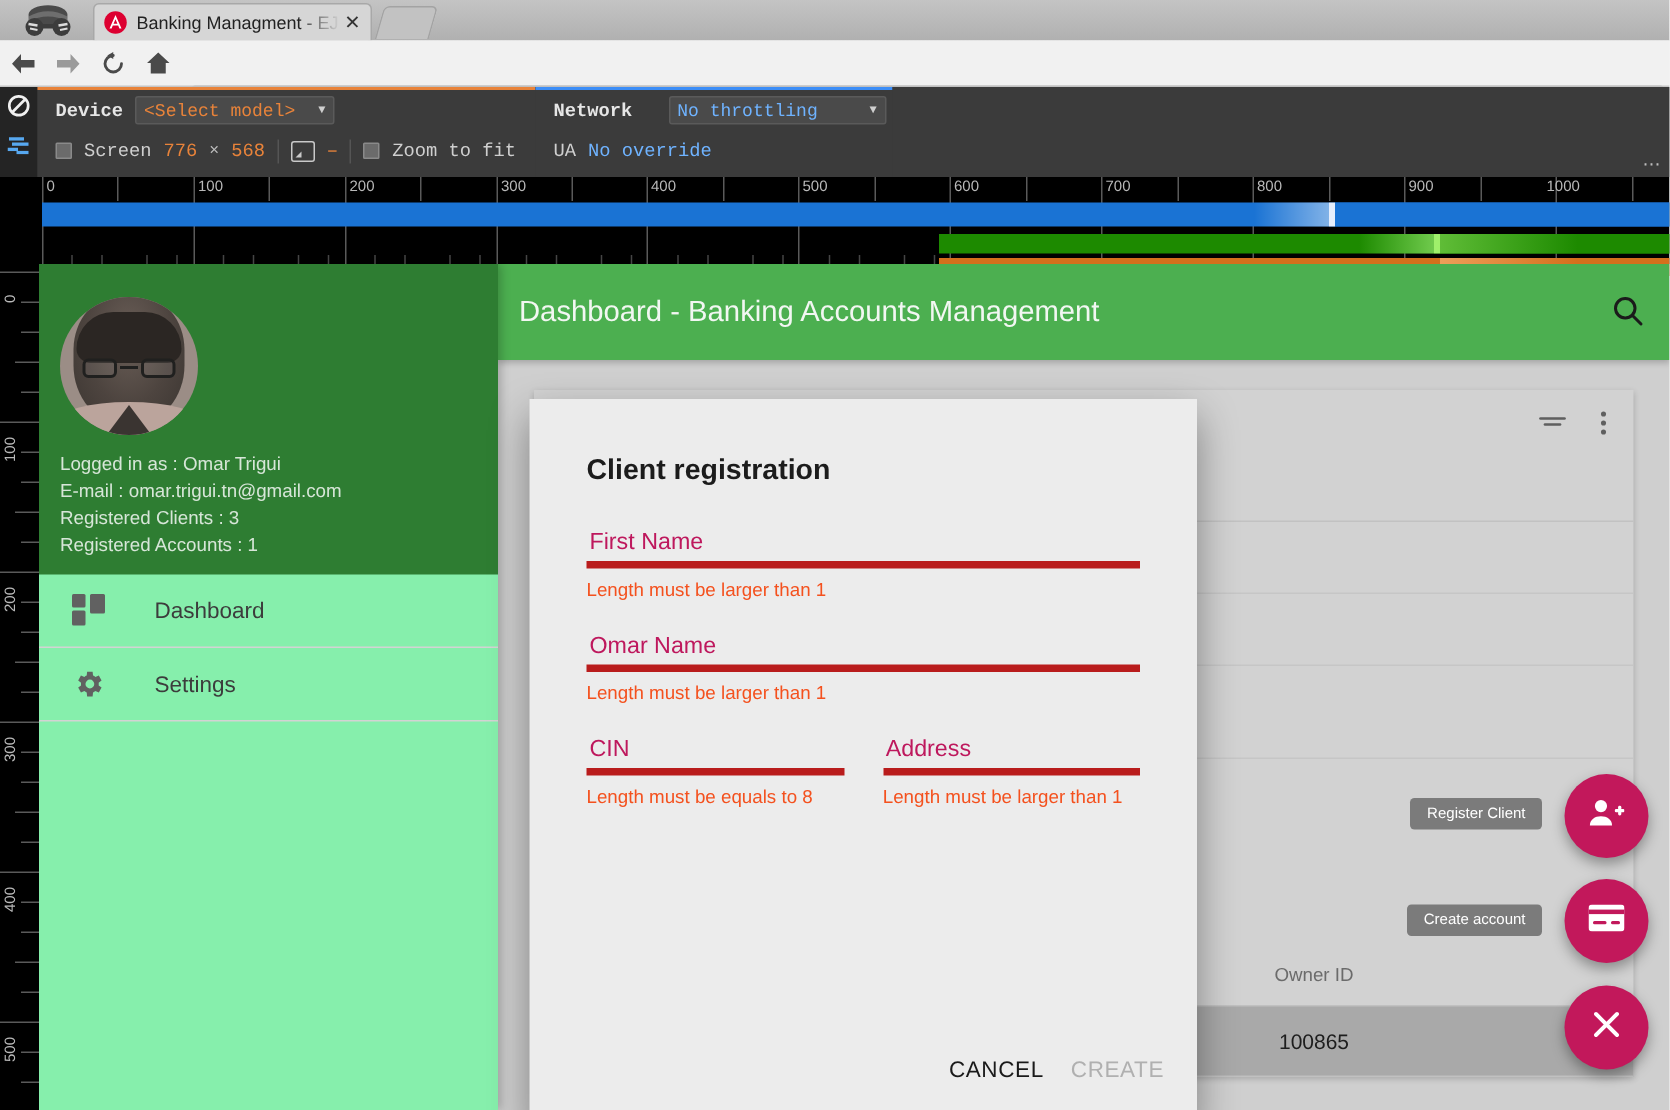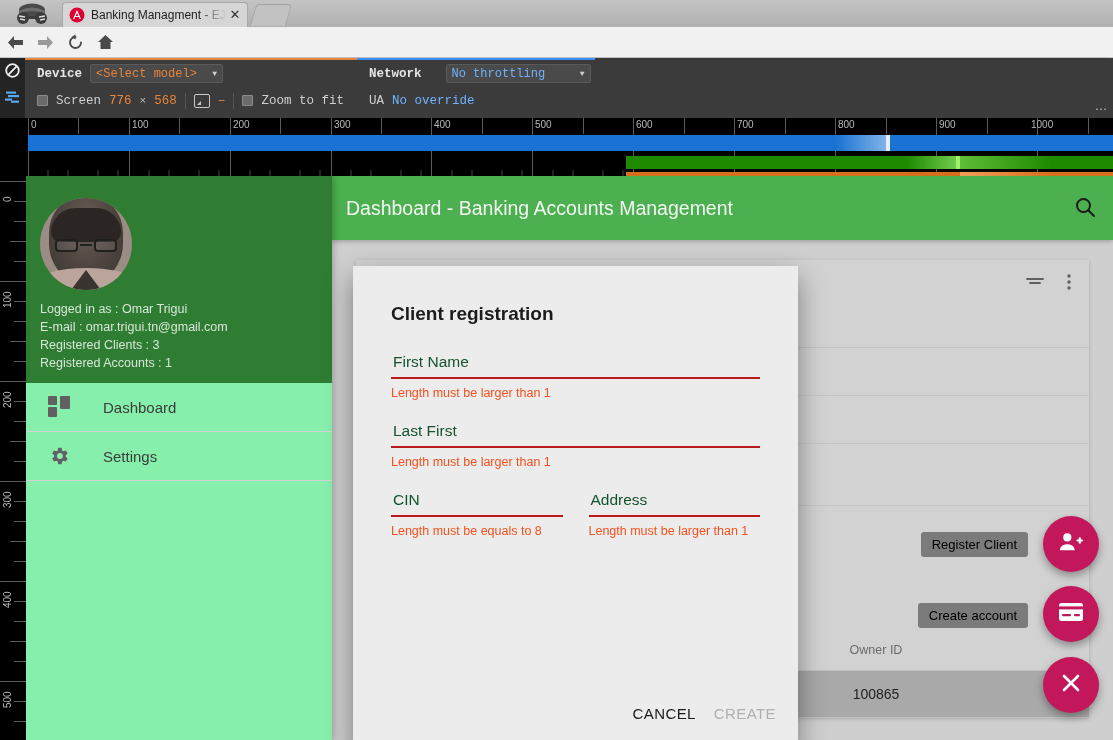--- a/index.html
+++ b/index.html
@@ -286,38 +286,38 @@
   
   .fab {
     position: absolute; right: 14px; width: 56px; height: 56px; border-radius: 50%;
     background: #c2185b; color: #fff; display: flex; align-items: center; justify-content: center;
     box-shadow: 0 4px 9px rgba(0,0,0,.35); z-index: 12; cursor: pointer;
   }
   .fab.f1 { top: 340px; }
   .fab.f2 { top: 410px; }
   .fab.f3 { top: 481px; }
   .tooltip {
-    position: absolute; background: #7b7b7b; color: #000000; font-size: 13px;
+    position: absolute; background: #7b7b7b; color: #ffffff; font-size: 10px;
     padding: 5px 11px; border-radius: 3px; z-index: 11; white-space: nowrap;
   }
   .tooltip.t1 { right: 85px; top: 356px; }
   .tooltip.t2 { right: 85px; top: 427px; }
 
   
   .scrim { position: absolute; inset: 0; background: rgba(0,0,0,0); z-index: 20; }
   .dialog {
     position: absolute; left: 327px; top: 90px; width: 445px; height: 484px;
     background: #ececec; box-shadow: 0 11px 26px rgba(0,0,0,.4); z-index: 21;
     padding: 0 22px;
   }
   .dlg-title { font-size: 19px; font-weight: bold; color: #1c1c1c; padding: 37px 0 0 16px; }
   .field { position: relative; }
   .field .inp {
-    border-bottom: 2px solid #b91c1c; padding: 0 0 5px 2px;
-    font-size: 15.5px; color: #14532d; height: 26px;
+    border-bottom: 5px solid #b91c1c; padding: 0 0 5px 2px;
+    font-size: 15.5px; color: #be185d; height: 26px;
   }
   .field .err { font-size: 12.5px; color: #f4511e; padding-top: 7px; }
   .row-fields { display: flex; gap: 26px; }
   .row-fields .field { flex: 1 1 0; }
   .dlg-actions {
     position: absolute; right: 22px; bottom: 28px; display: flex; gap: 18px; align-items: center;
   }
   .dlg-btn { font-size: 15px; letter-spacing: .4px; color: #1a1a1a; cursor: pointer; }
   .dlg-btn.disabled { color: #b0b0b0; }
 </style>
@@ -710,21 +710,21 @@
     <div class="scrim"></div>
     <div class="dialog">
       <div class="dlg-title">Client registration</div>
 
       <div style="padding:28px 16px 0 16px;">
         <div class="field" style="margin-bottom:22px">
           <div class="inp">First Name</div>
           <div class="err">Length must be larger than 1</div>
         </div>
         <div class="field" style="margin-bottom:22px">
-          <div class="inp">Last First</div>
+          <div class="inp">Omar Name</div>
           <div class="err">Length must be larger than 1</div>
         </div>
         <div class="row-fields">
           <div class="field">
             <div class="inp">CIN</div>
             <div class="err">Length must be equals to 8</div>
           </div>
           <div class="field">
             <div class="inp">Address</div>
             <div class="err">Length must be larger than 1</div>

